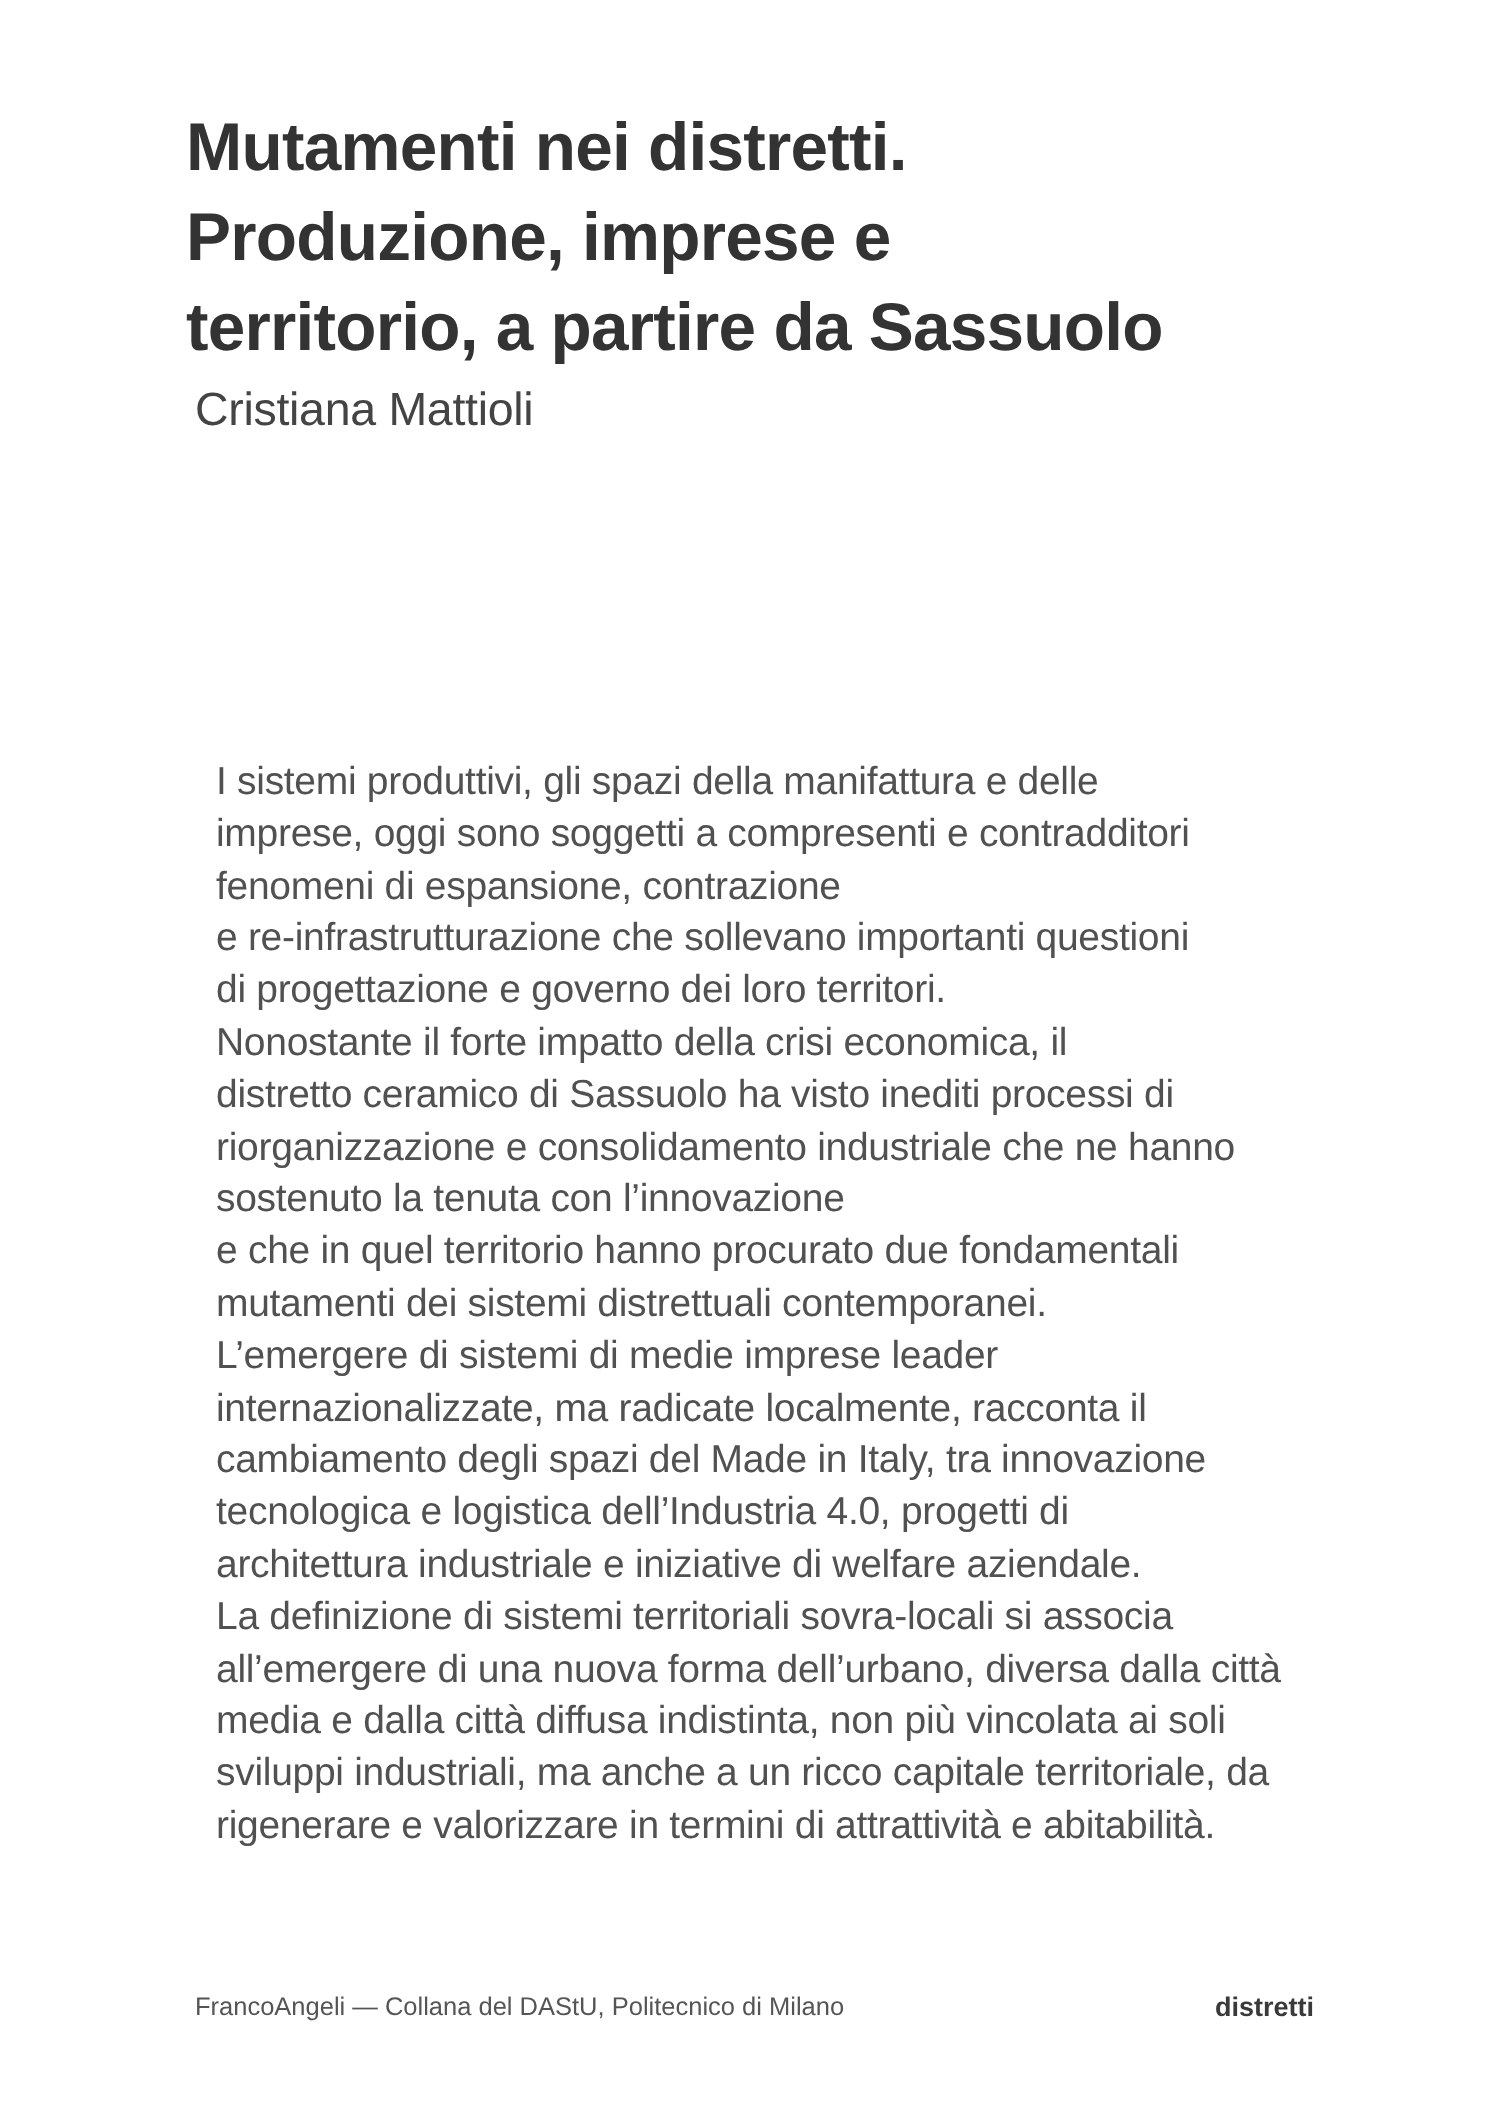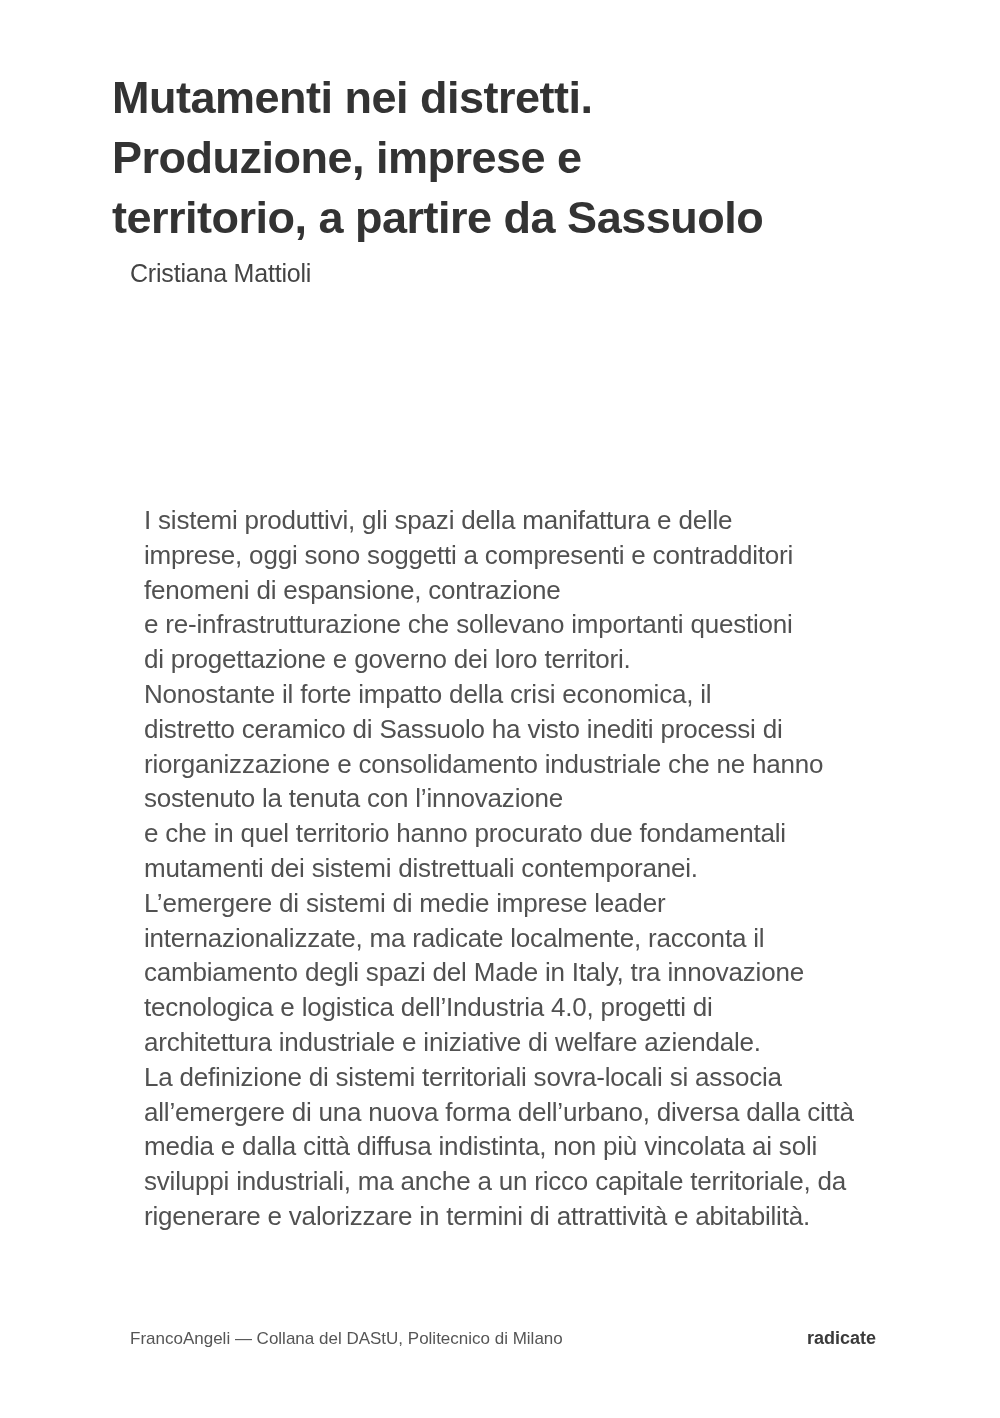--- a/index.html
+++ b/index.html
@@ -7,35 +7,35 @@
   .page {
     position: relative;
     width: 1000px;
     height: 1418px;
     background: #ffffff;
     font-family: "Liberation Sans", sans-serif;
     overflow: hidden;
   }
   .book-title {
     position: absolute;
-    left: 112px;
+    left: 124px;
     top: 68px;
     width: 790px;
     font-size: 45px;
     font-weight: 700;
     line-height: 60px;
     letter-spacing: -0.5px;
     color: #333333;
     white-space: pre-line;
   }
   .book-author {
     position: absolute;
     left: 130px;
     top: 252px;
-    font-size: 25px;
+    font-size: 31px;
     font-weight: 400;
     line-height: 42px;
     letter-spacing: -0.2px;
     color: #444444;
   }
   .abstract {
     position: absolute;
     left: 130px;
     top: 503px;
     width: 800px;
@@ -47,21 +47,21 @@
     white-space: pre-line;
     margin-left: 14px;
   }
   .footer {
     position: absolute;
     left: 130px;
     right: 124px;
     top: 1328px;
     display: flex;
     justify-content: space-between;
-    align-items: center;
+    align-items: flex-start;
     gap: 24px;
   }
   .footer-publisher {
     font-size: 17px;
     font-weight: 400;
     letter-spacing: 0;
     color: #555555;
   }
   .footer-series {
     font-size: 18px;
@@ -97,16 +97,16 @@
 tecnologica e logistica dell’Industria 4.0, progetti di
 architettura industriale e iniziative di welfare aziendale.
 La definizione di sistemi territoriali sovra-locali si associa
 all’emergere di una nuova forma dell’urbano, diversa dalla città
 media e dalla città diffusa indistinta, non più vincolata ai soli
 sviluppi industriali, ma anche a un ricco capitale territoriale, da
 rigenerare e valorizzare in termini di attrattività e abitabilità.</p>
 
   <div class="footer">
     <span class="footer-publisher">FrancoAngeli — Collana del DAStU, Politecnico di Milano</span>
-    <span class="footer-series">radicate</span>
+    <span class="footer-series">distretti</span>
   </div>
 
 </div>
 
 </body></html>

